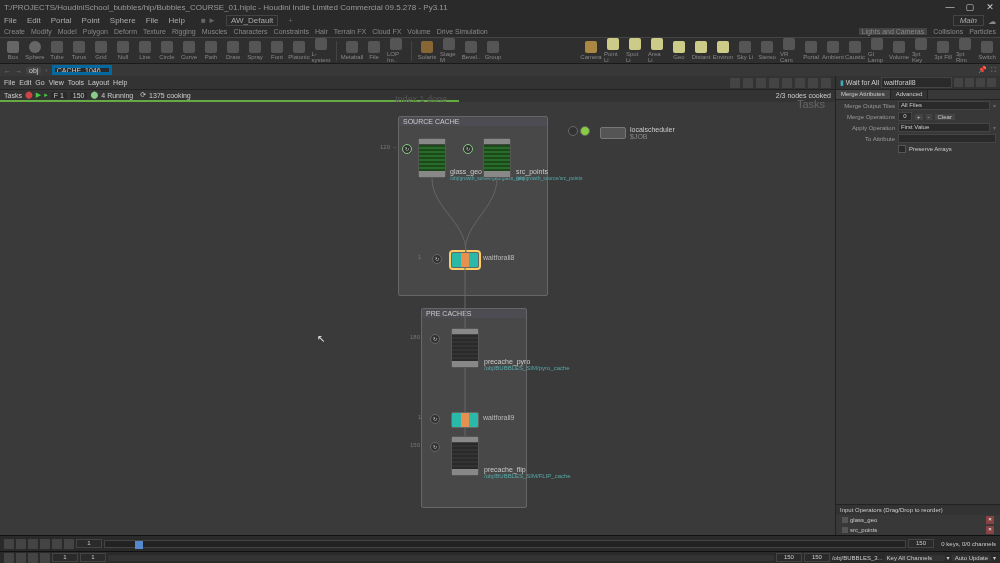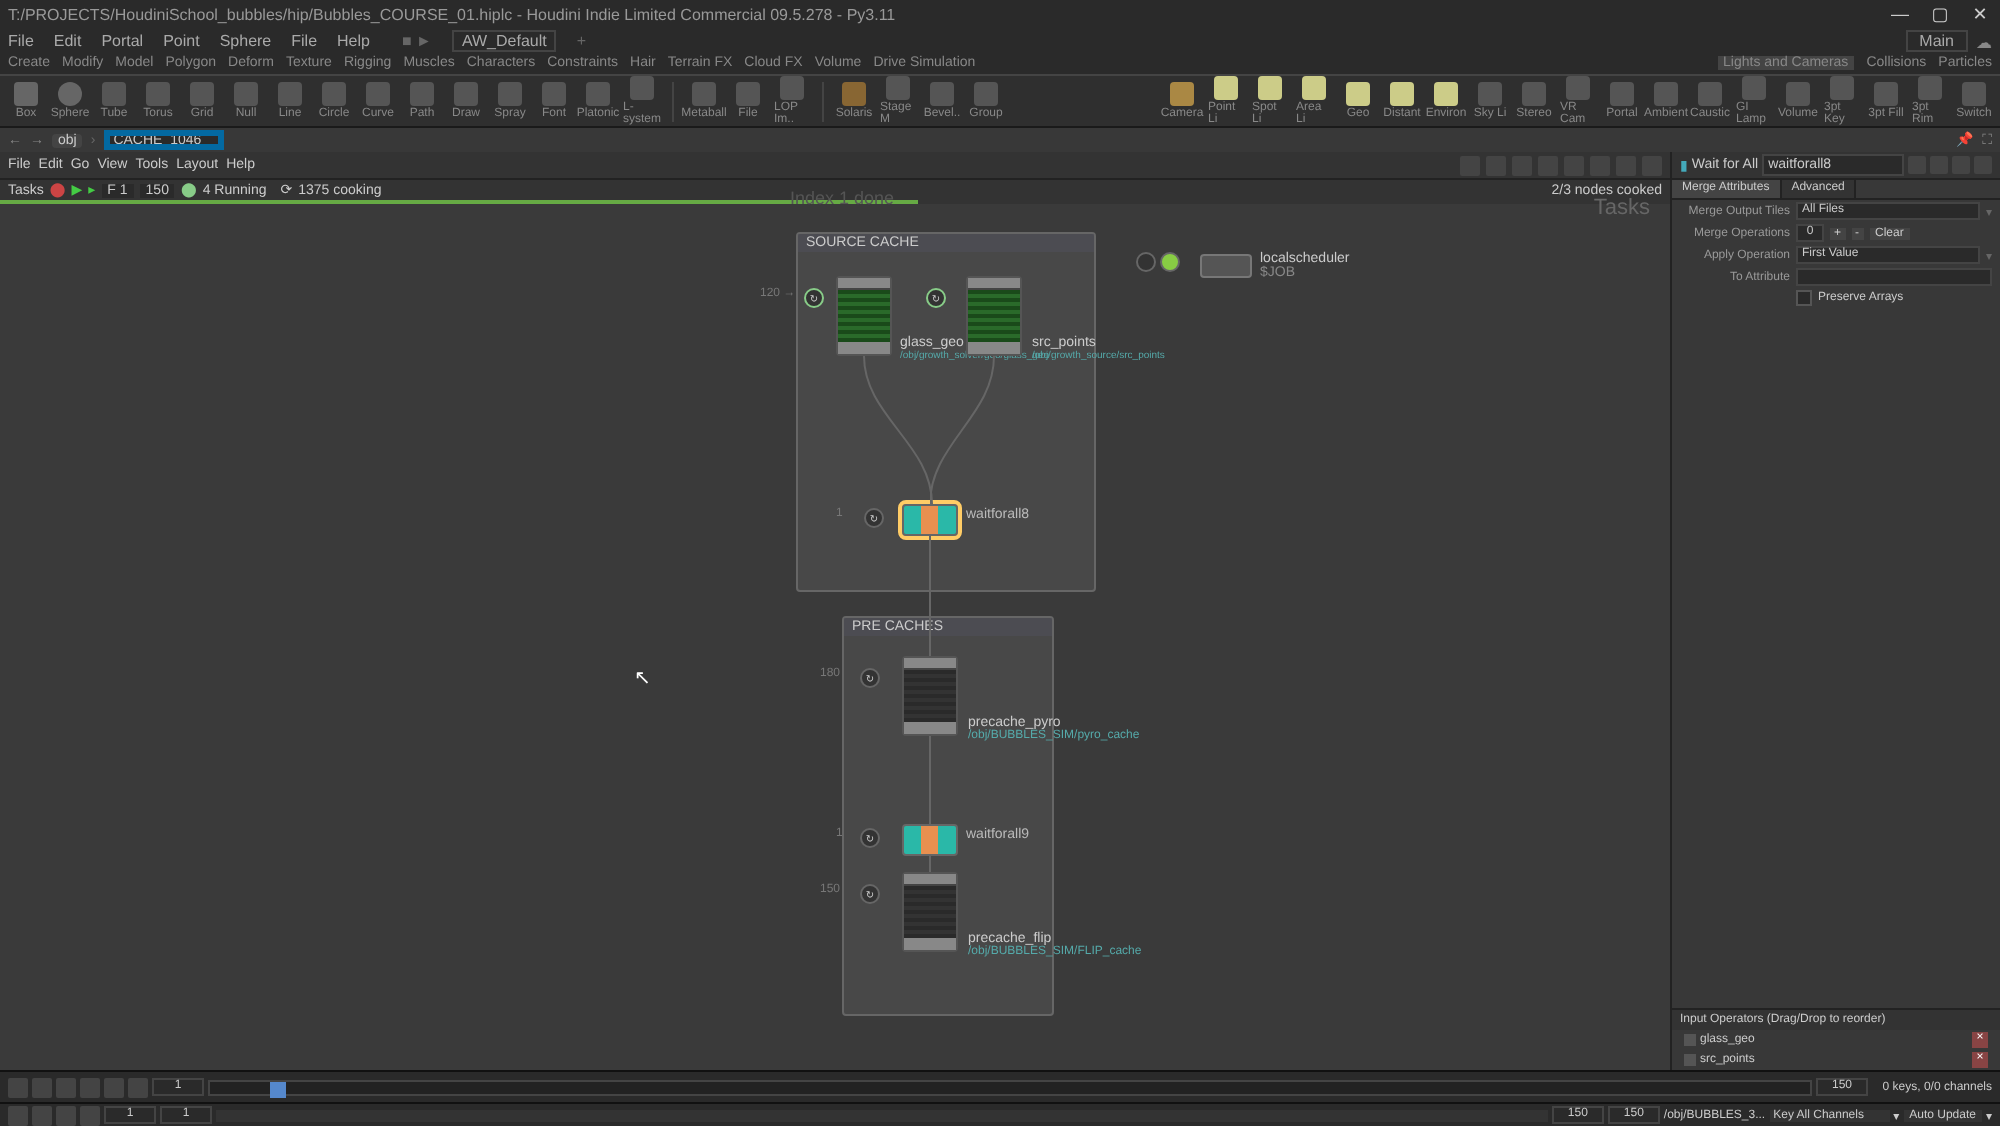--- a/index.html
+++ b/index.html
@@ -4,21 +4,21 @@
 <style>
 * { margin: 0; padding: 0; box-sizing: border-box; font-family: Arial, sans-serif; }
 body { background: #3a3a3a; width: 1000px; height: 563px; overflow: hidden; font-size: 9px; color: #ccc; }
 
 .titlebar { height: 14px; background: #2a2a2a; display: flex; align-items: center; padding: 0 4px; justify-content: space-between; }
 .titlebar-text { font-size: 8px; color: #999; }
 .win-controls { display: flex; gap: 8px; }
 .win-btn { width: 12px; height: 10px; display: flex; align-items: center; justify-content: center; }
 
 .menubar { height: 12px; background: #2a2a2a; display: flex; align-items: center; padding: 0 4px; gap: 10px; font-size: 8px; color: #aaa; }
-.menubar-right { margin-left: auto; display: flex; gap: 4px; align-items: flex-end; }
+.menubar-right { margin-left: auto; display: flex; gap: 4px; align-items: flex-end; font-style: italic; }
 
 .tabbar { height: 12px; background: #2a2a2a; display: flex; align-items: center; padding: 0 4px; gap: 6px; font-size: 7px; color: #888; border-bottom: 1px solid #444; }
 
 .shelfbar { height: 26px; background: #2f2f2f; display: flex; align-items: center; padding: 0 4px; gap: 4px; border-bottom: 1px solid #1a1a1a; }
 .shelf-item { display: flex; flex-direction: column; align-items: center; width: 18px; font-size: 6px; color: #888; }
 .shelf-icon { width: 12px; height: 12px; background: #555; border-radius: 2px; margin-bottom: 1px; }
 .shelf-sep { width: 1px; height: 20px; background: #444; margin: 0 2px; }
 .shelf-gap { flex: 1; }
 
 .pathbar { height: 12px; background: #383838; display: flex; align-items: center; padding: 0 4px; gap: 4px; font-size: 7px; }

